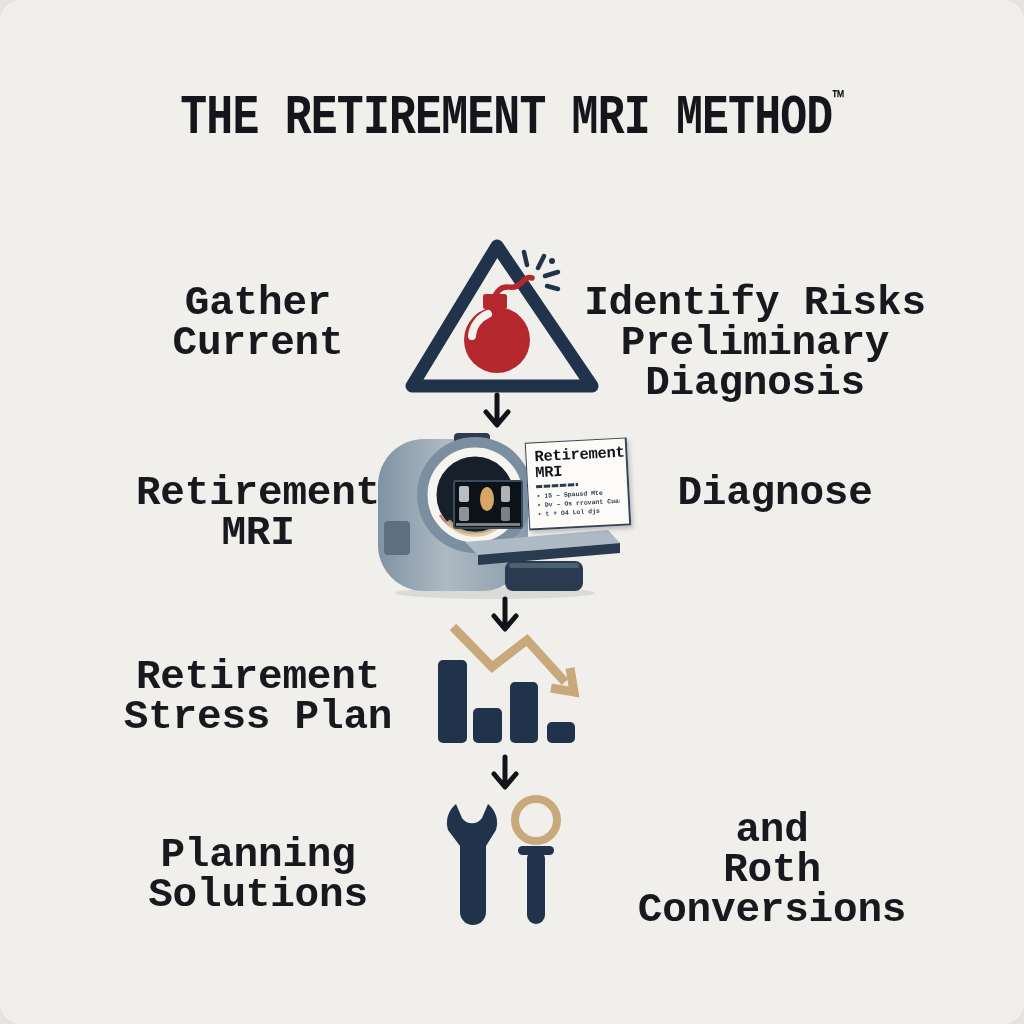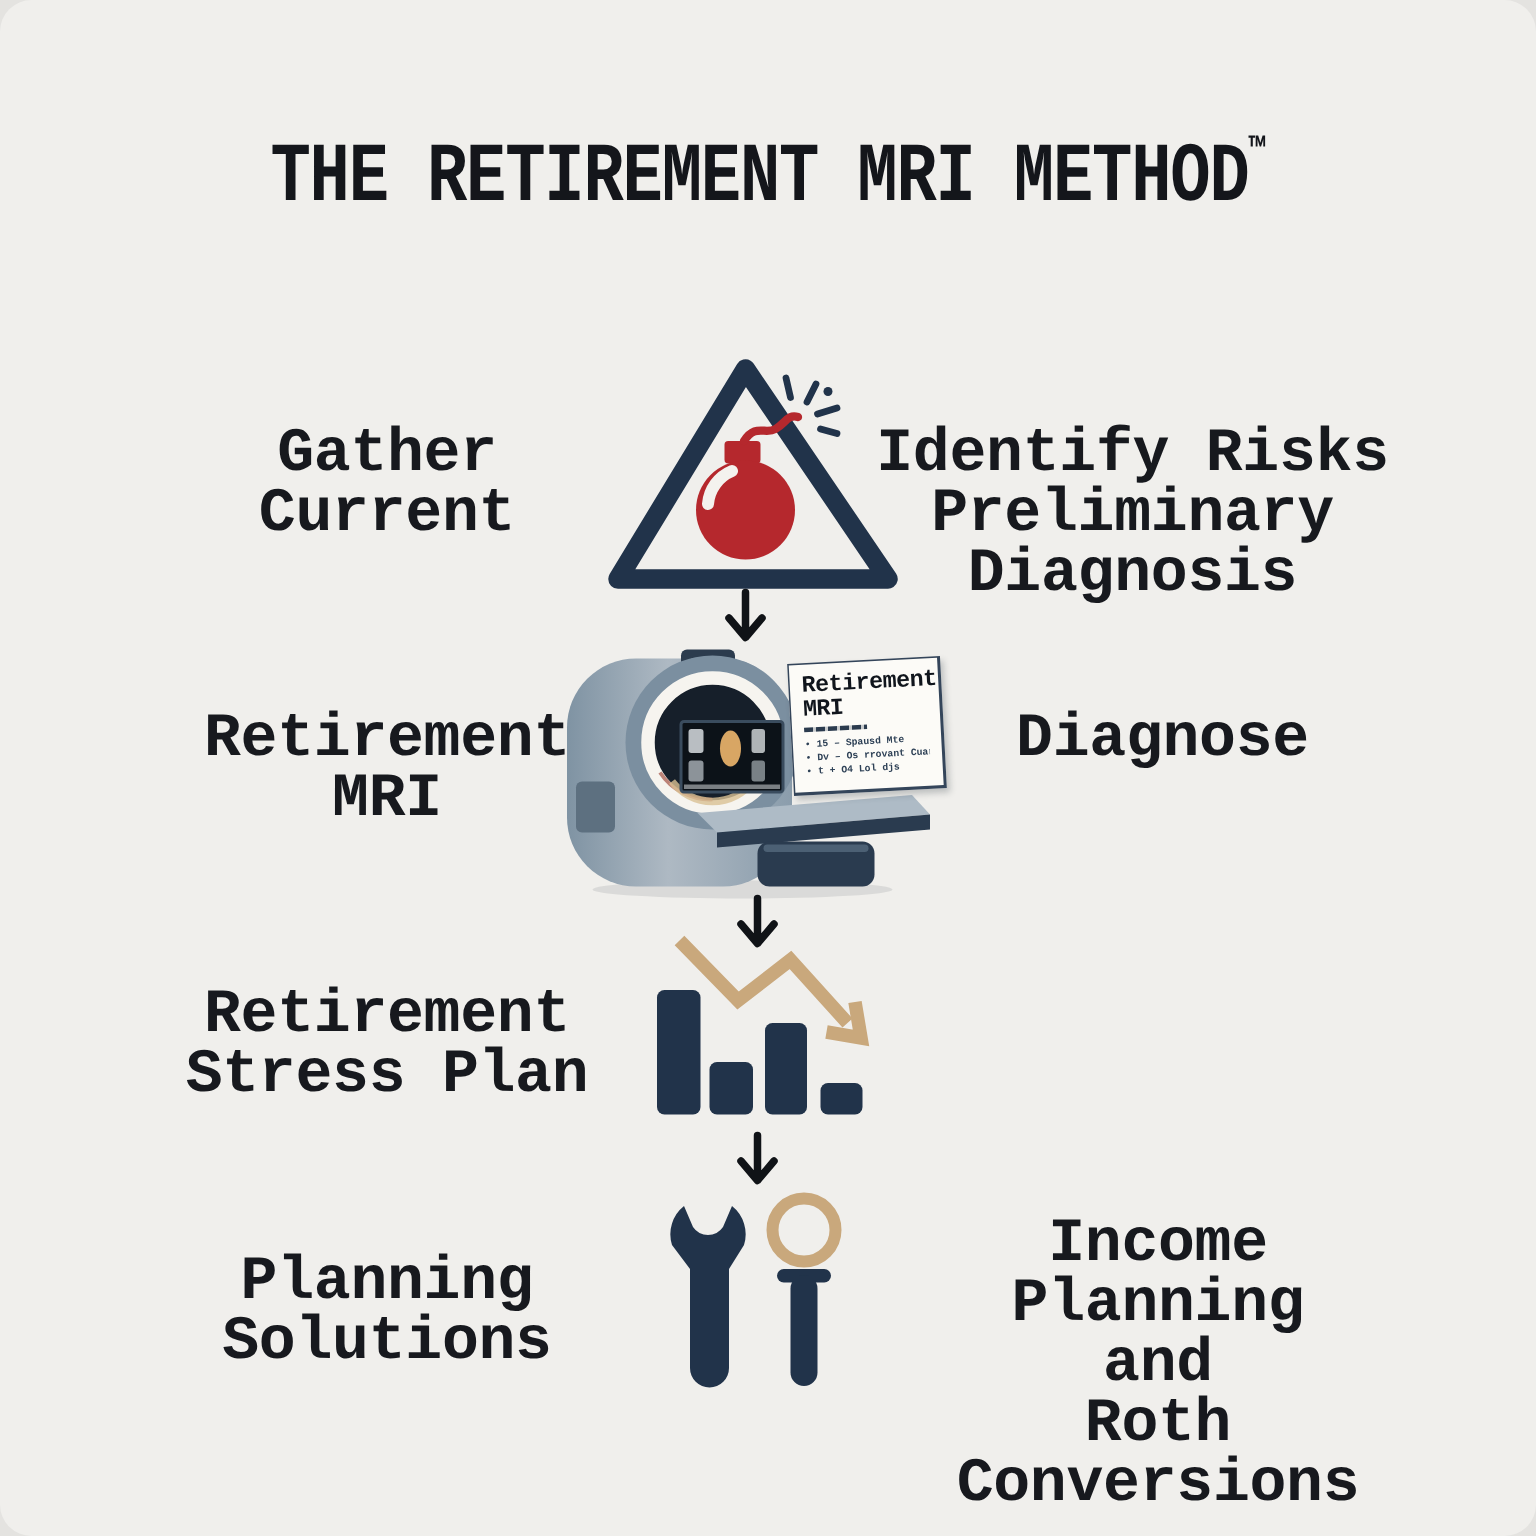--- a/index.html
+++ b/index.html
@@ -167,18 +167,17 @@
   <svg class="icon" style="left:430px;top:790px;" width="160" height="150" viewBox="0 0 160 150">
     <path fill="#21334a" d="M18,40 a24,24 0 0 1 8,-26 l6,14 a12,12 0 0 0 20,0 l6,-14 a24,24 0 0 1 8,26 l-10,16 l0,66 a13,13 0 0 1 -26,0 l0,-66 z"></path>
     <circle cx="106" cy="30" r="21" fill="none" stroke="#c9a87c" stroke-width="8"></circle>
     <g fill="#21334a">
       <rect x="88" y="56" width="36" height="9" rx="4.5"></rect>
       <rect x="97" y="60" width="18" height="74" rx="9"></rect>
     </g>
   </svg>
 
   <div class="label" style="left:592px;top:810px;width:360px;">
-    <div>Income Planning</div>
     <div>and</div>
     <div>Roth Conversions</div>
   </div>
 
 </div>
 
 </body></html>

